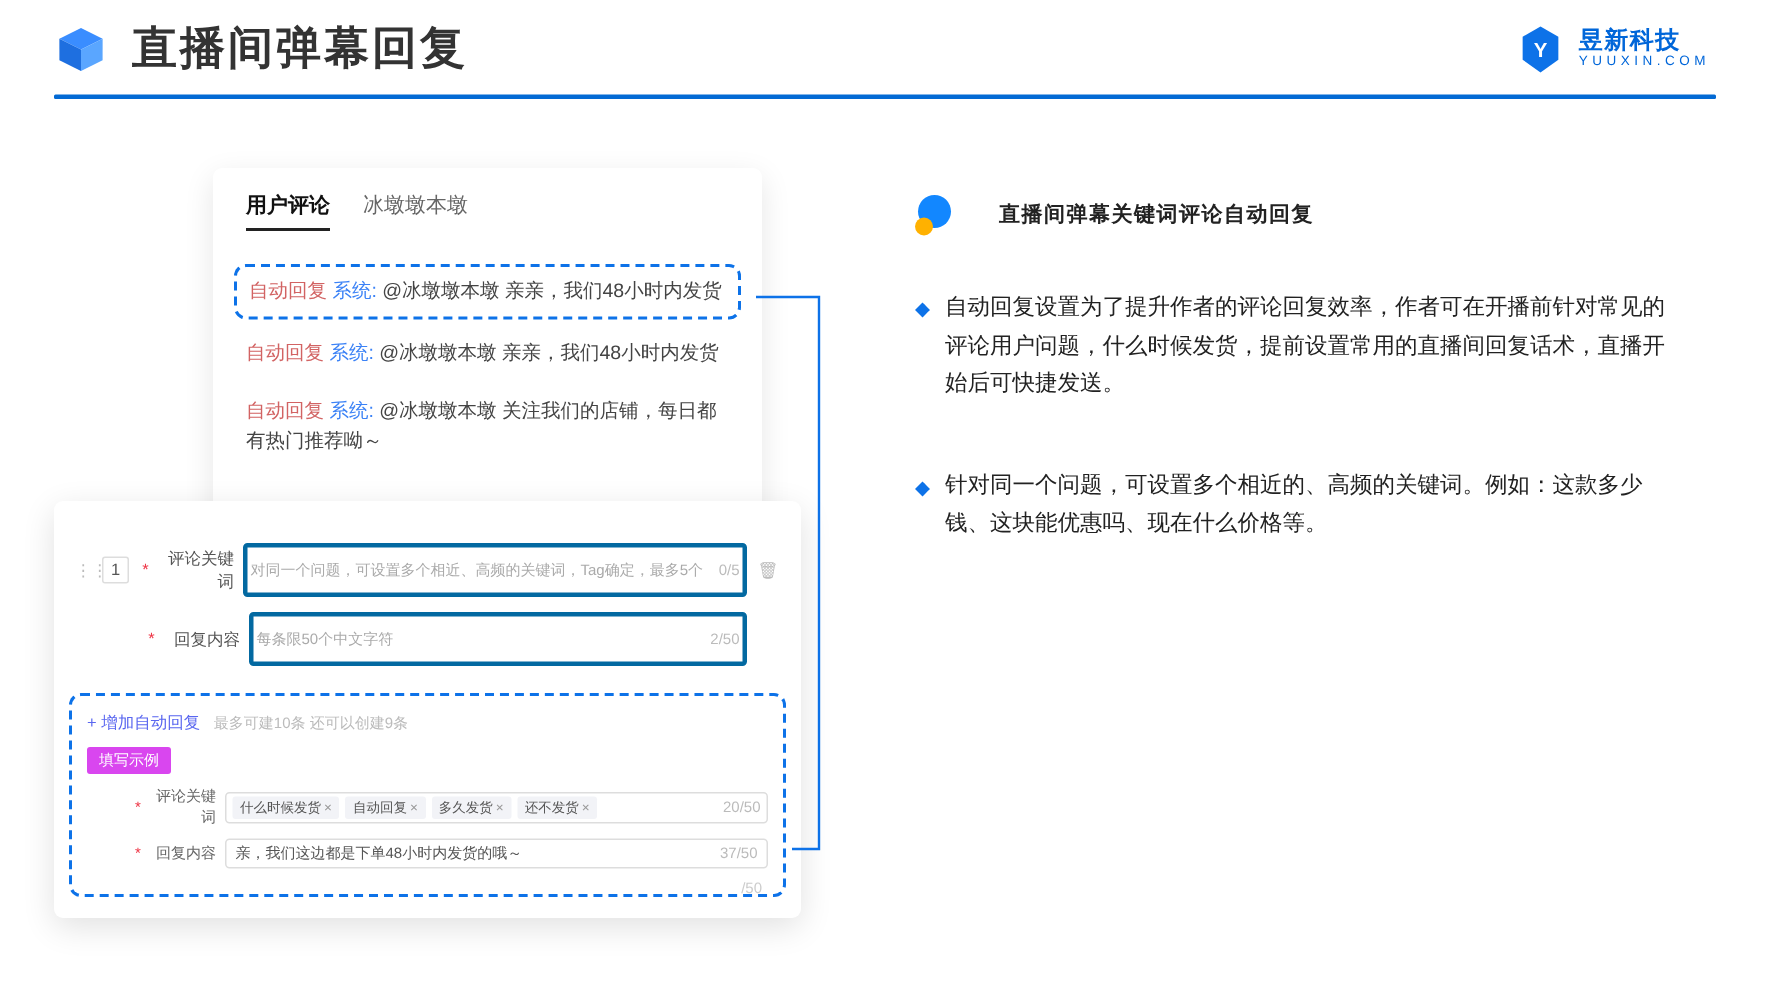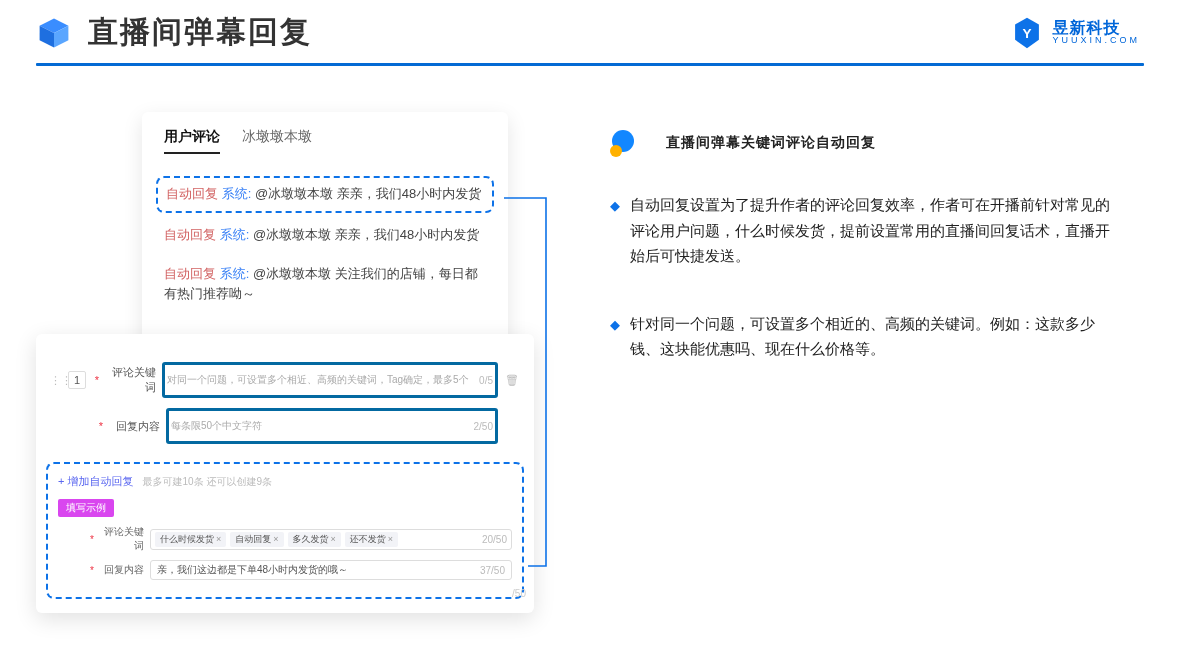--- a/index.html
+++ b/index.html
@@ -54,21 +54,21 @@
 .pill-title { display: inline-block; background: #d946ef; color: #fff; font-size: 10px; padding: 2px 8px; border-radius: 2px; margin-bottom: 8px; }
 .ex-row { display: flex; align-items: center; font-size: 10px; margin-bottom: 7px; }
 .ex-row .row-req { color: #e34; width: 8px; }
 .ex-row .row-label { width: 48px; font-size: 10px; color: #666; text-align: right; margin-right: 6px; }
 .tagbox { flex: 1; border: 1px solid #ddd; border-radius: 3px; min-height: 20px; padding: 2px 4px; display: flex; align-items: center; flex-wrap: wrap; font-size: 10px; }
 .tag { background: #f2f3f7; color: #555; font-size: 9px; padding: 1px 5px; border-radius: 2px; margin-right: 4px; }
 .tag .x { color: #999; margin-left: 2px; }
 .tagbox .cnt { margin-left: auto; color: #bbb; font-size: 10px; }
 .ans-input { flex: 1; border: 1px solid #ddd; border-radius: 3px; height: 20px; font-size: 10px; color: #555; padding: 0 6px; display: flex; align-items: center; }
 .ans-input .cnt { margin-left: auto; color: #bbb; }
-.faint-counter { position: absolute; right: 8px; bottom: 14px; font-size: 10px; color: #ccc; }
+.faint-counter { position: absolute; right: 26px; bottom: 14px; font-size: 10px; color: #ccc; }
 
 
 .connector { position: absolute; pointer-events: none; }
 
 
 .sec-title-row { display: flex; align-items: center; margin-top: 18px; margin-bottom: 36px; }
 .dot-icon { position: relative; width: 26px; height: 26px; margin-right: 12px; }
 .dot-blue { position: absolute; width: 22px; height: 22px; background: #1287ff; border-radius: 50%; top: 0; left: 2px; }
 .dot-yellow { position: absolute; width: 12px; height: 12px; background: #ffb100; border-radius: 50%; bottom: -1px; left: 0; }
 .sec-title { font-size: 14px; color: #222; font-weight: 700; letter-spacing: 1px; margin-left: 18px; }

